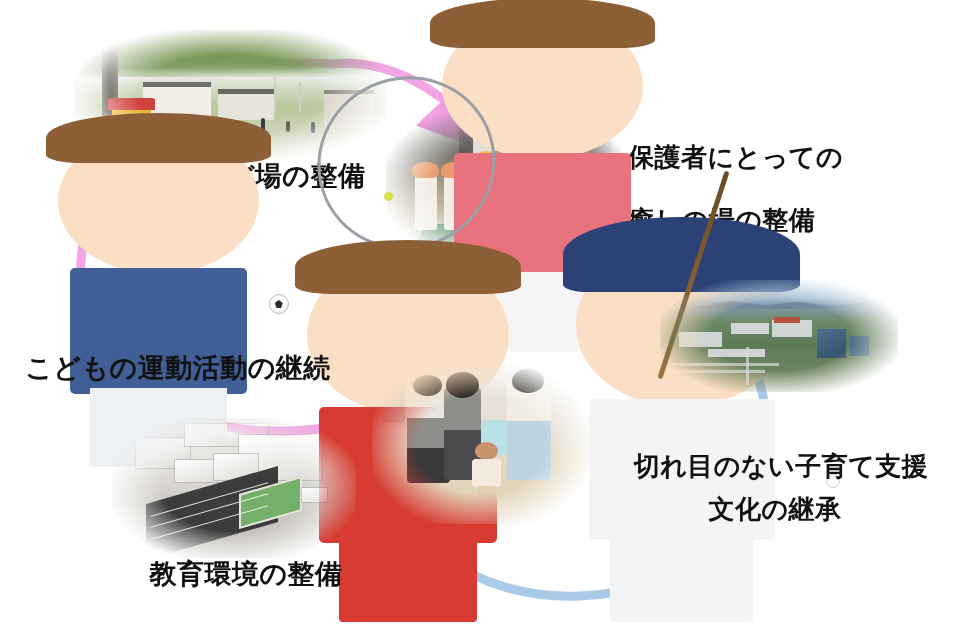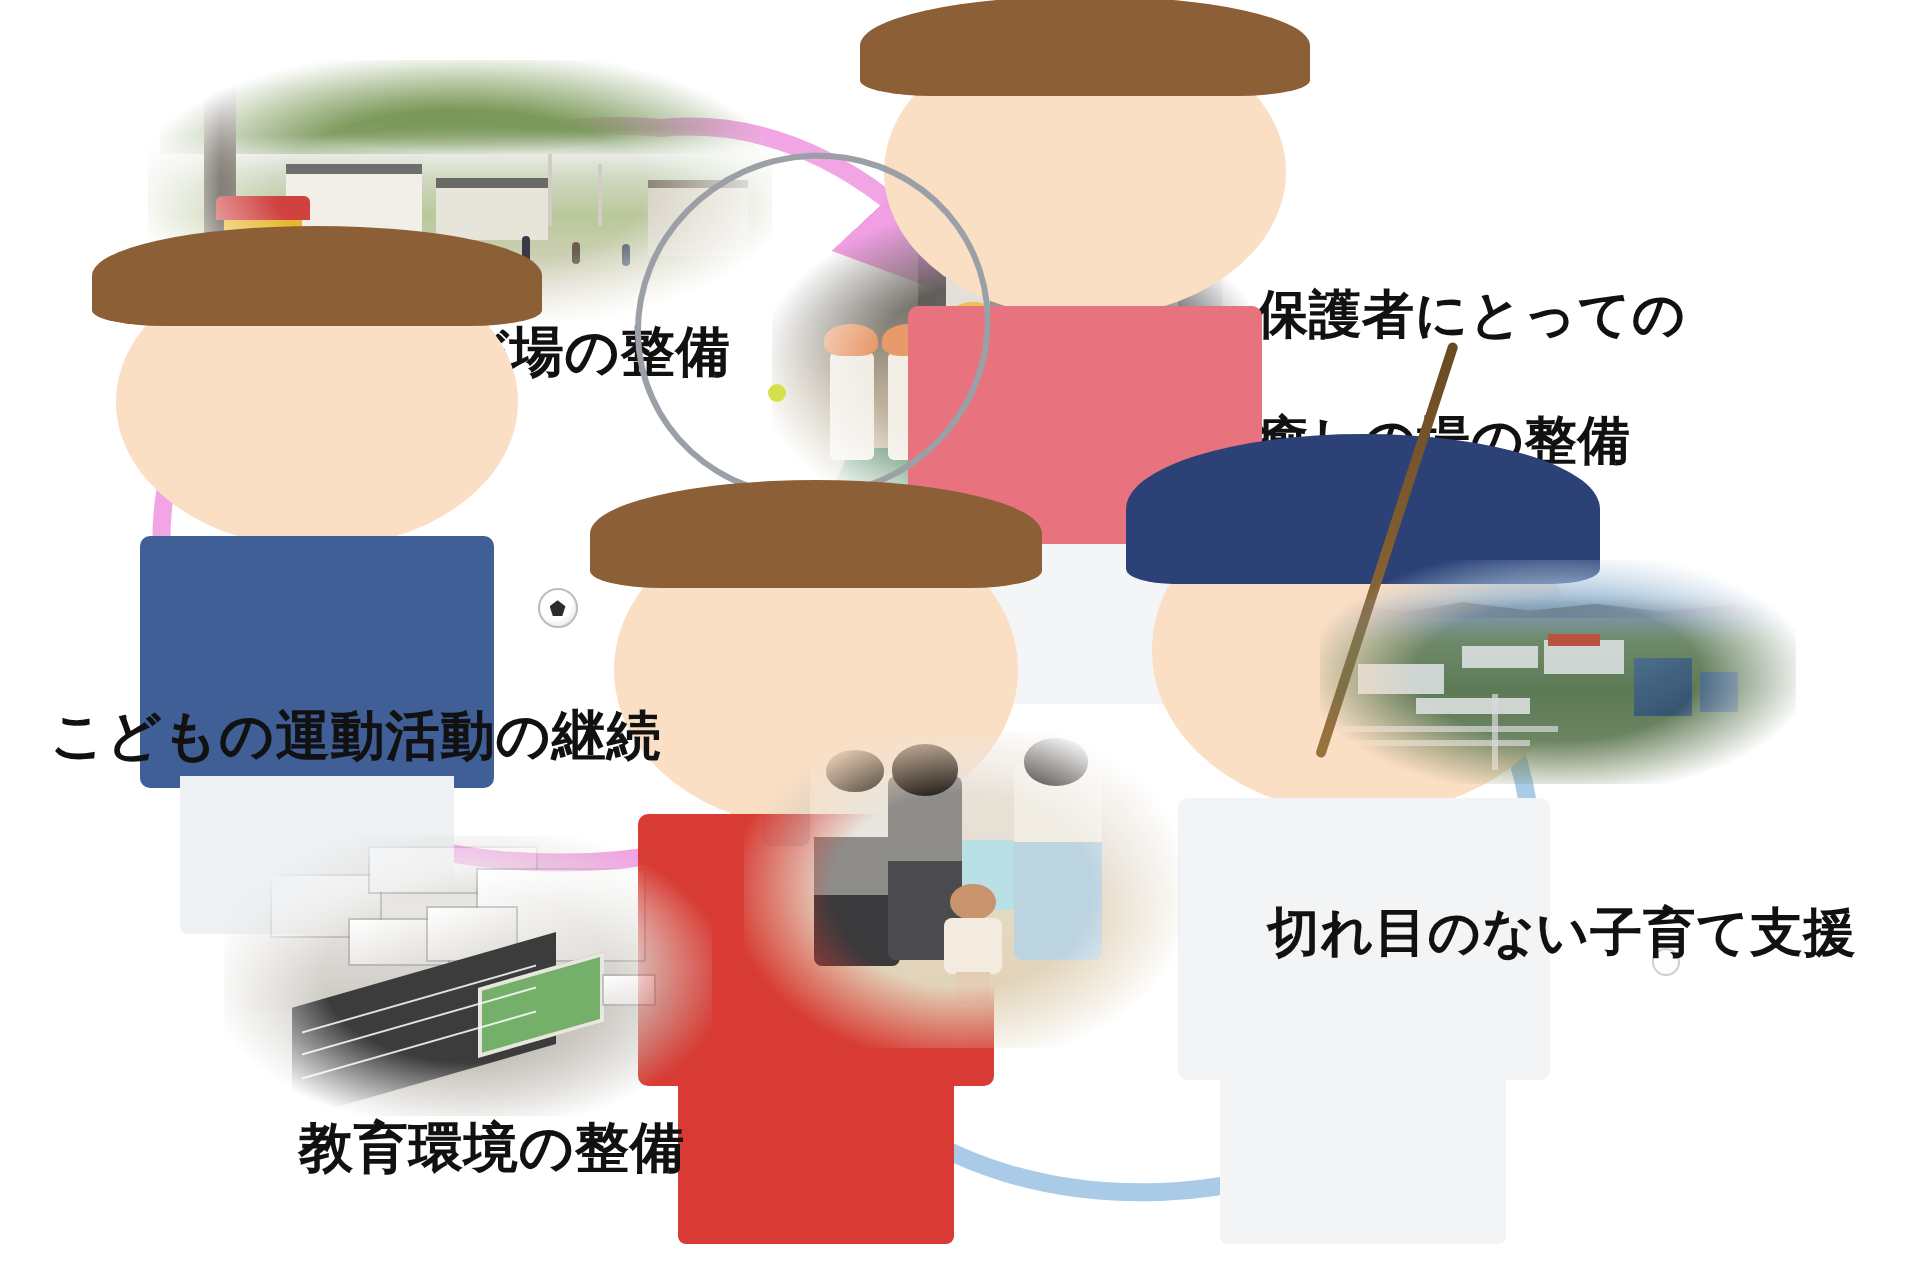--- a/index.html
+++ b/index.html
@@ -278,20 +278,21 @@
       <div class="tw-glass" style="left:80%; top:50%; width:8%; height:18%;"></div>
       <div class="tw-blk" style="left:20%; top:62%; width:24%; height:7%;"></div>
       <div class="tw-road" style="left:4%; top:74%; width:46%;"></div>
       <div class="tw-road" style="left:4%; top:80%; width:40%;"></div>
       <div class="tw-road" style="left:36%; top:60%; width:3px; height:34%;"></div>
     </div>
   </div>
   <div class="caption" style="left:616px; top:388px; width:330px; font-size:26px;"><br>
        <span>切れ目のない子育て支援</span></div>
 
+  <div class="caption" style="left:660px; top:494px; width:230px; font-size:26px;">文化の継承</div>
 
   <div class="photo" id="photo-nursery">
     <div class="inner">
       <div class="ns-mat"></div>
       <div class="ns-p" style="left:4%; top:6%; width:11%; height:30%; background:#cfcac2;"></div>
       <div class="ns-head" style="left:5%; top:2%; width:9%; height:10%;"></div>
       <div class="ns-p" style="left:16%; top:12%; width:20%; height:62%; background:linear-gradient(#e9e6df 0 34%, #8e8d89 34% 64%, #3a3a3c 64% 100%);"></div>
       <div class="ns-head" style="left:19%; top:6%; width:13%; height:13%;"></div>
       <div class="ns-p" style="left:33%; top:14%; width:17%; height:58%; background:linear-gradient(#8e8d89 0 46%, #4b4b4d 46% 100%);"></div>
       <div class="ns-head" style="left:34%; top:4%; width:15%; height:16%;"></div>

